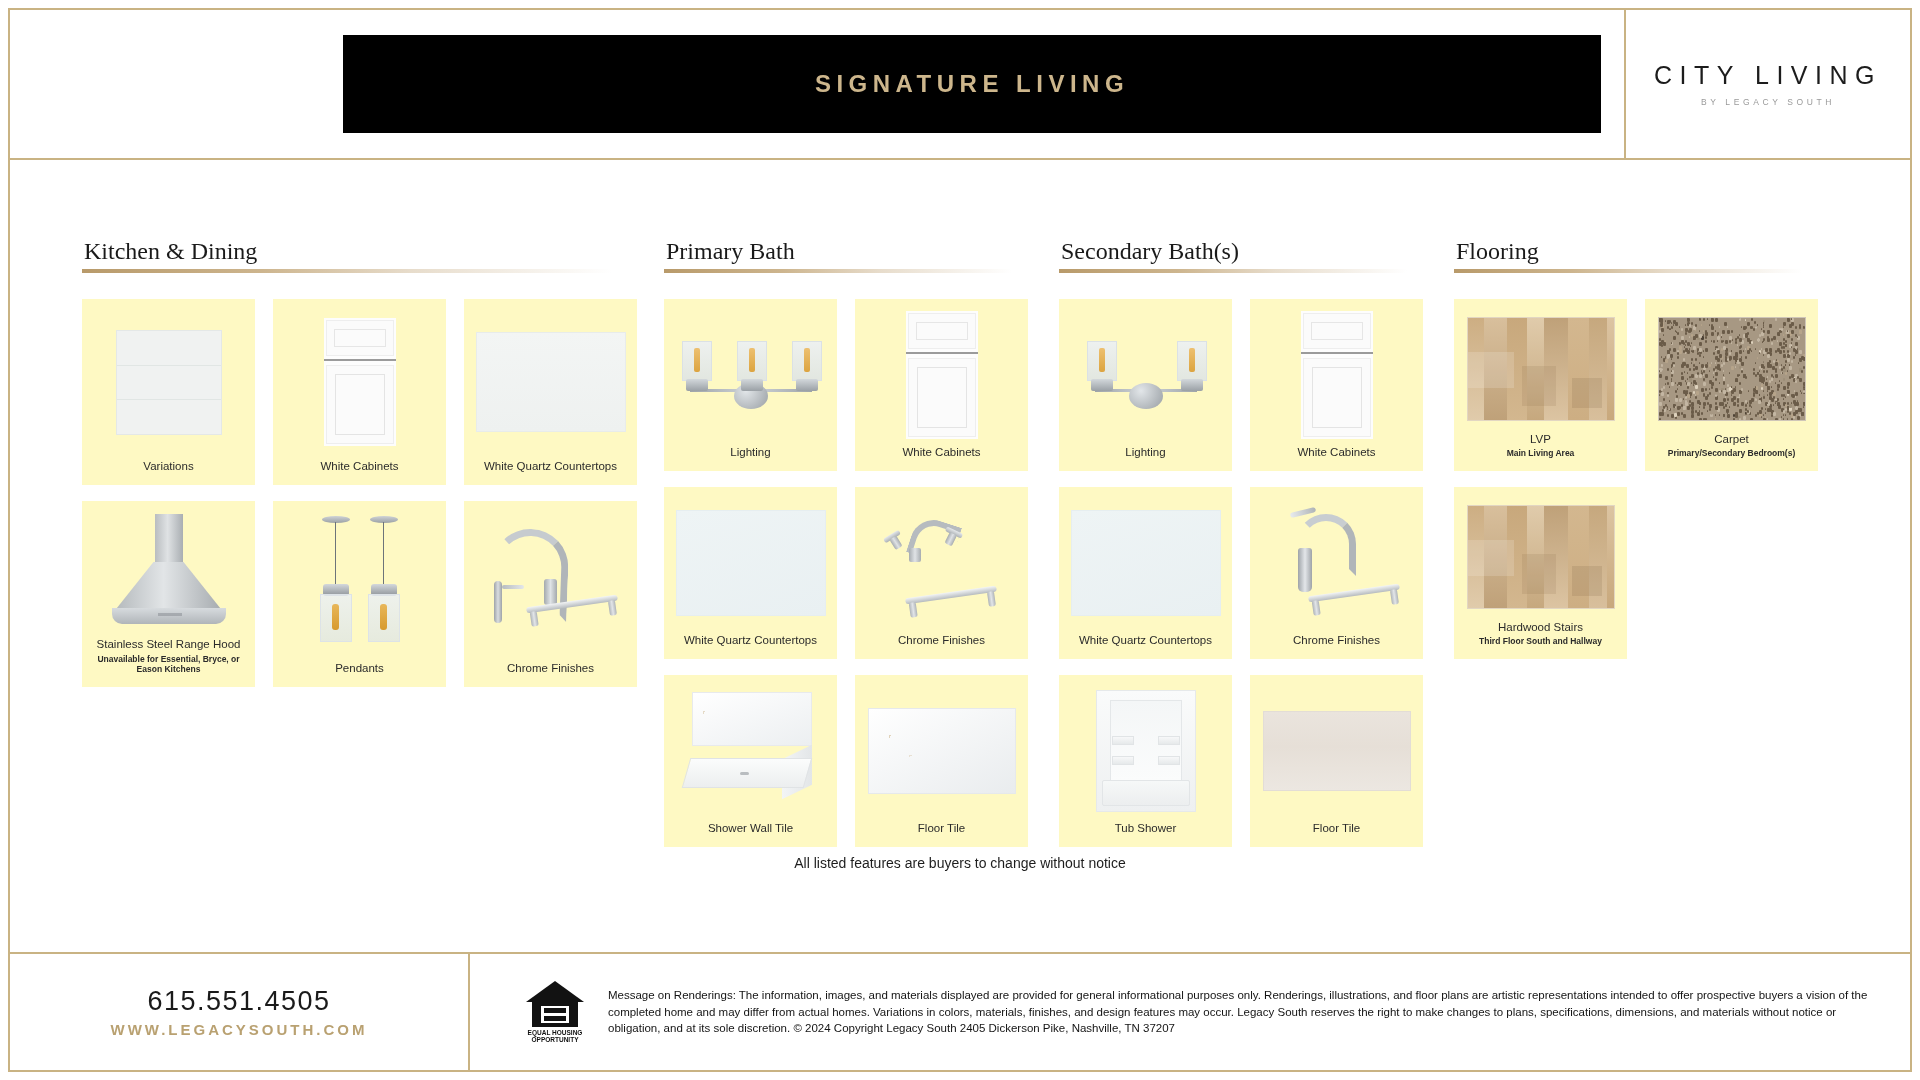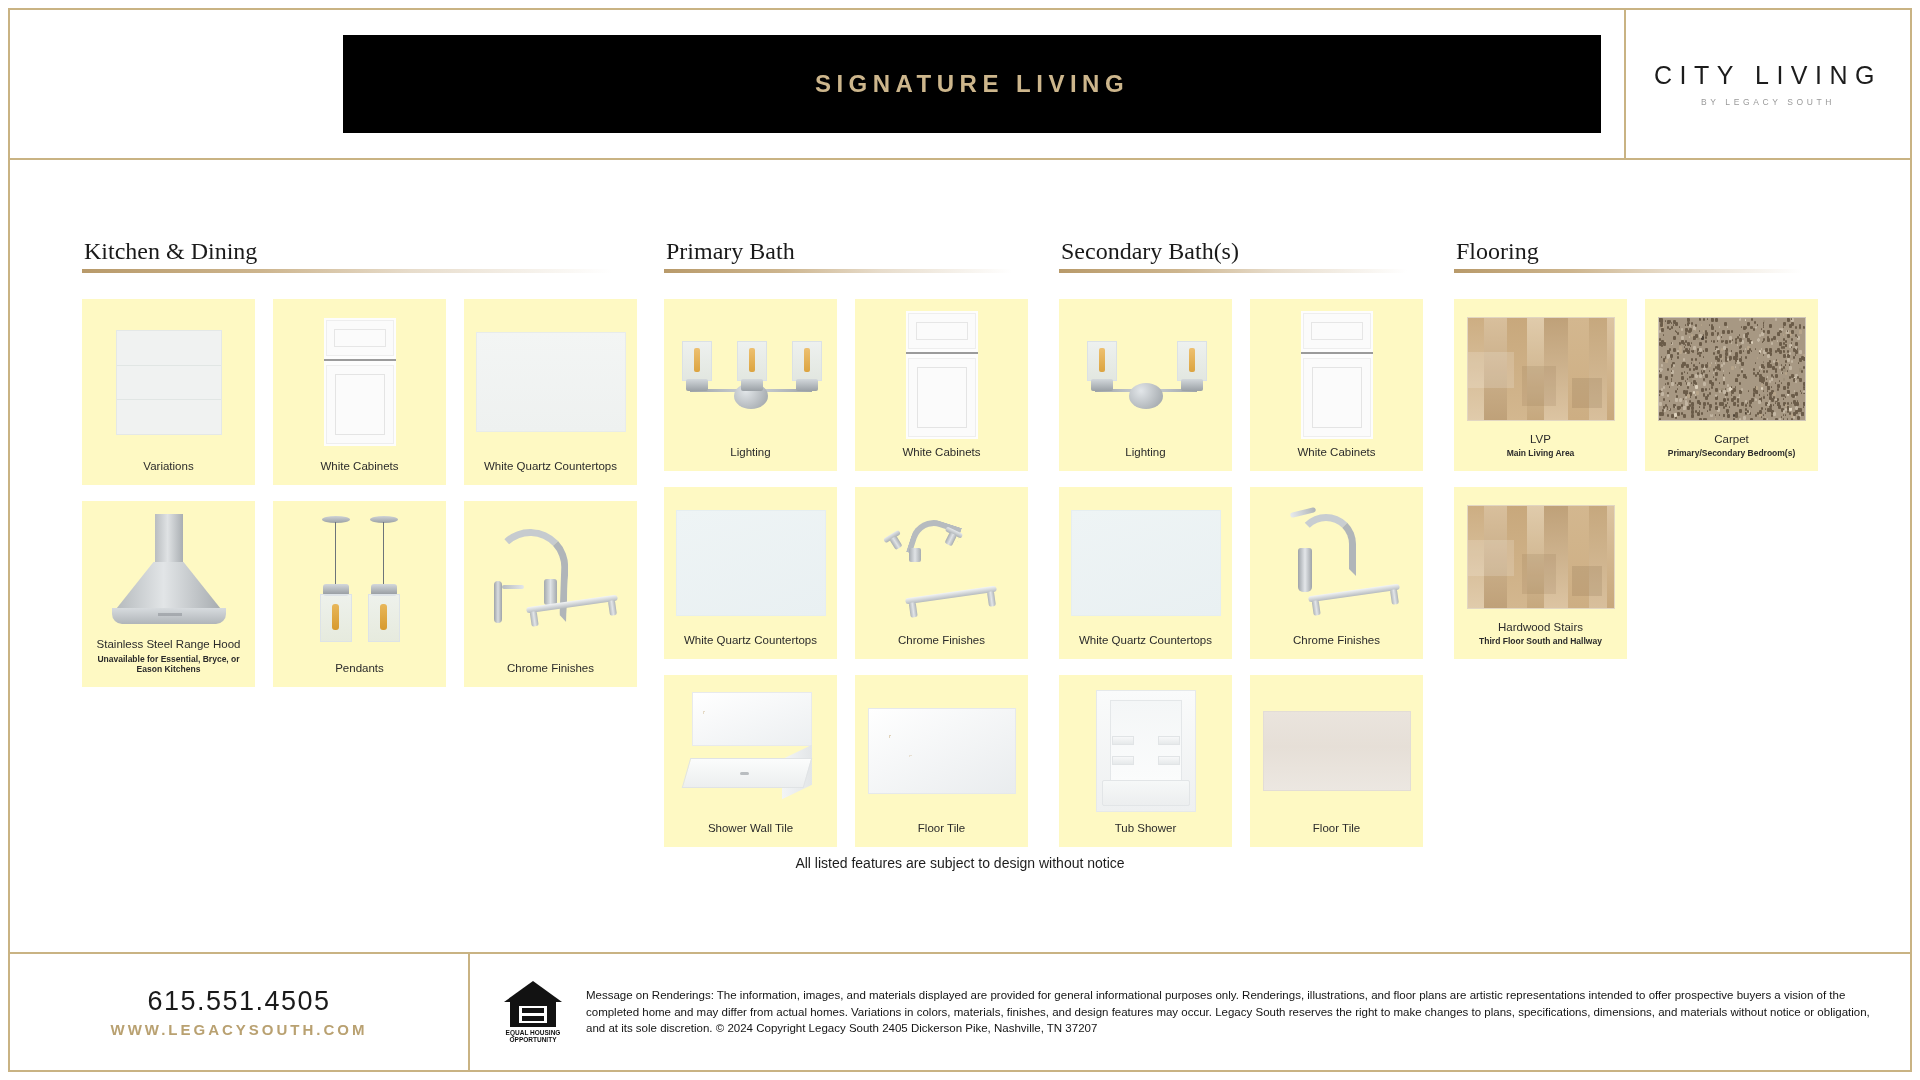--- a/index.html
+++ b/index.html
@@ -444,21 +444,21 @@
   }
   .phone{
     font-size:27px;letter-spacing:1.5px;color:#1a1a1a;
     font-family:"Liberation Sans", sans-serif;
   }
   .weburl{
     font-size:15px;letter-spacing:3px;color:#b9a171;font-weight:bold;margin-top:4px;
     font-family:"Liberation Sans", sans-serif;
   }
   .footer-right{
-    flex:1;display:flex;align-items:center;gap:20px;padding:0 24px 0 30px;
+    flex:1;display:flex;align-items:center;gap:20px;padding:0 24px 0 30px;margin-left:22px;
   }
   .eho{width:66px;flex:0 0 66px;display:flex;flex-direction:column;align-items:center;}
   .eho-house{position:relative;width:58px;height:46px;}
   .eho-roof{
     position:absolute;left:0;top:0;width:0;height:0;
     border-left:29px solid transparent;border-right:29px solid transparent;
     border-bottom:21px solid #121212;
   }
   .eho-body{
     position:absolute;left:6px;top:20px;width:46px;height:26px;background:#121212;
@@ -1675,21 +1675,21 @@
                     <div style="position:absolute;left:104px;top:60px;width:30px;height:30px;background:rgba(120,95,60,.16);"></div>
                   </div>
                 </div>
                 <div class="tile-cap">Hardwood Stairs</div>
                 <div class="tile-sub">Third Floor South and Hallway</div>
               </div>
             </div>
           </div>
         </div>
 
-      <div class="footnote">All listed features are subject to design without notice</div>
+      <div class="footnote">All listed features are buyers to change without notice</div>
 
       <div class="footer">
         <div class="footer-left">
           <div class="phone">615.551.4505</div>
           <div class="weburl">WWW.LEGACYSOUTH.COM</div>
         </div>
         <div class="footer-right">
           <div class="eho">
             <div class="eho-house">
               <div class="eho-roof"></div>

